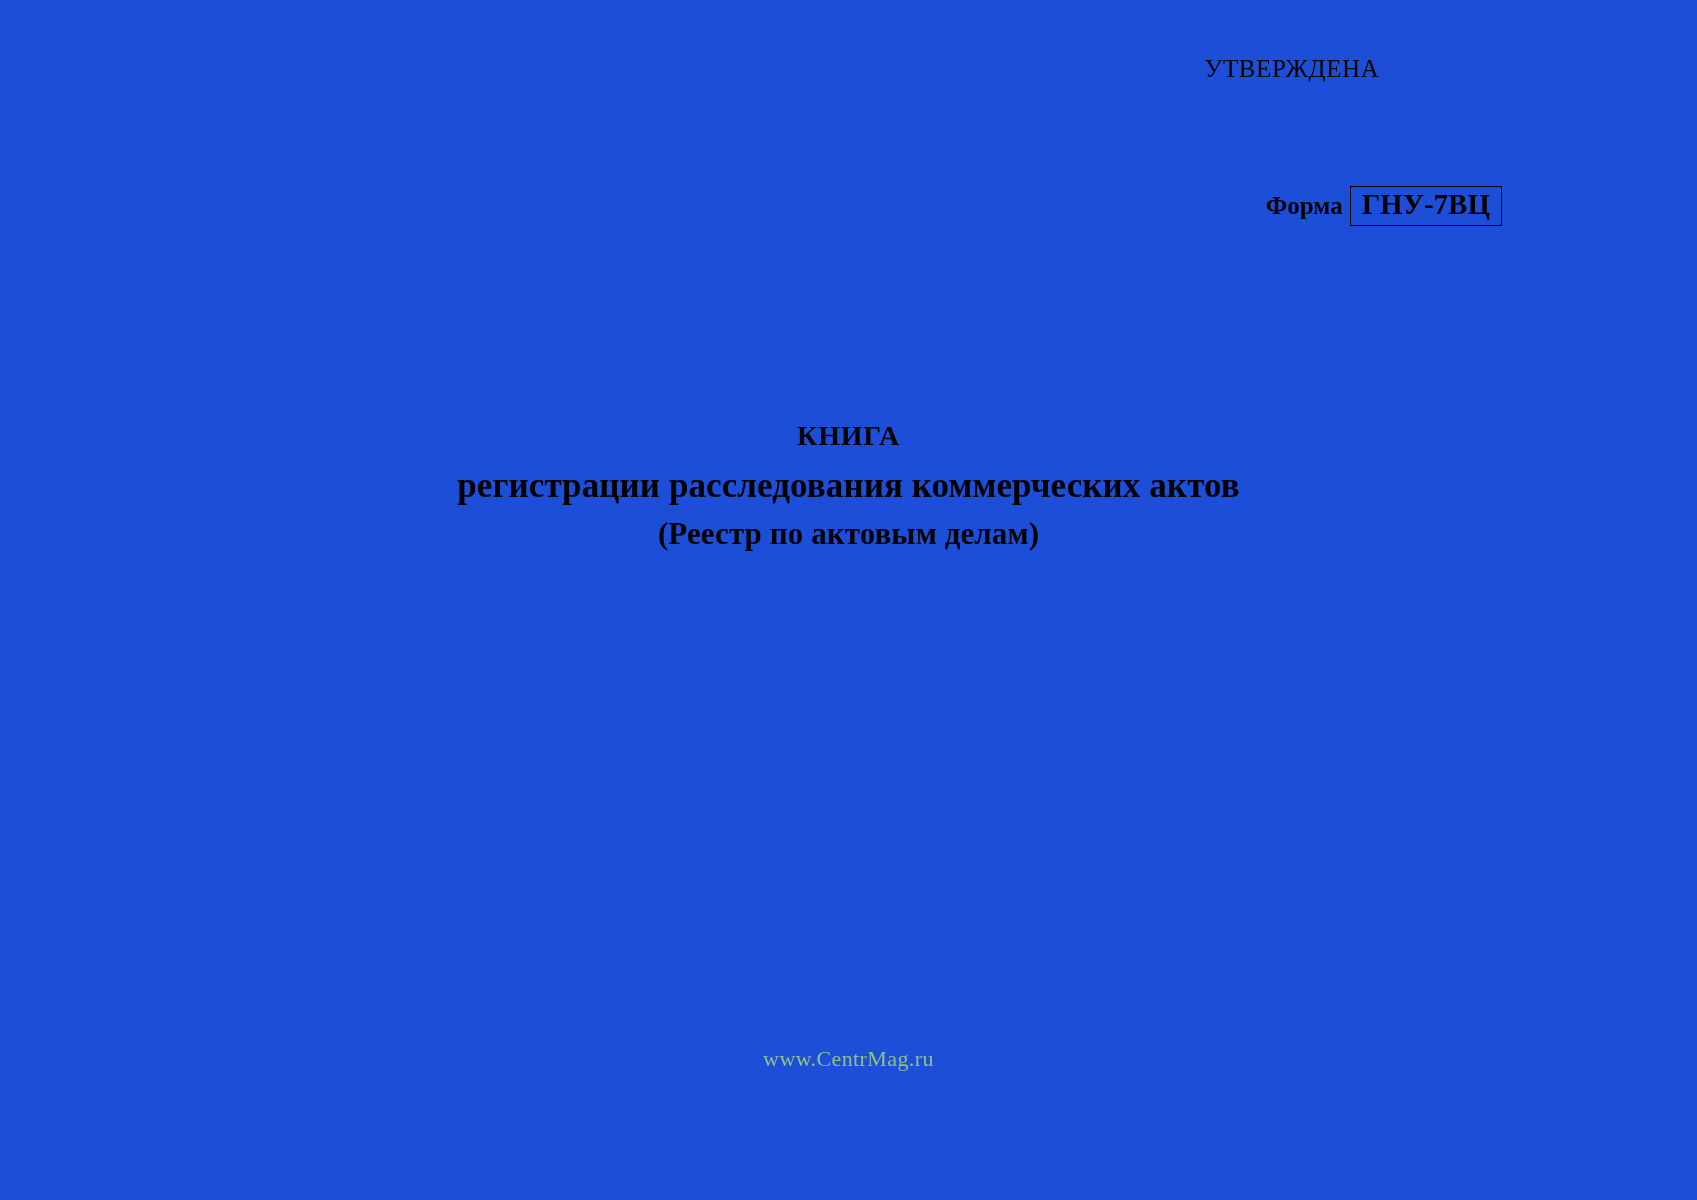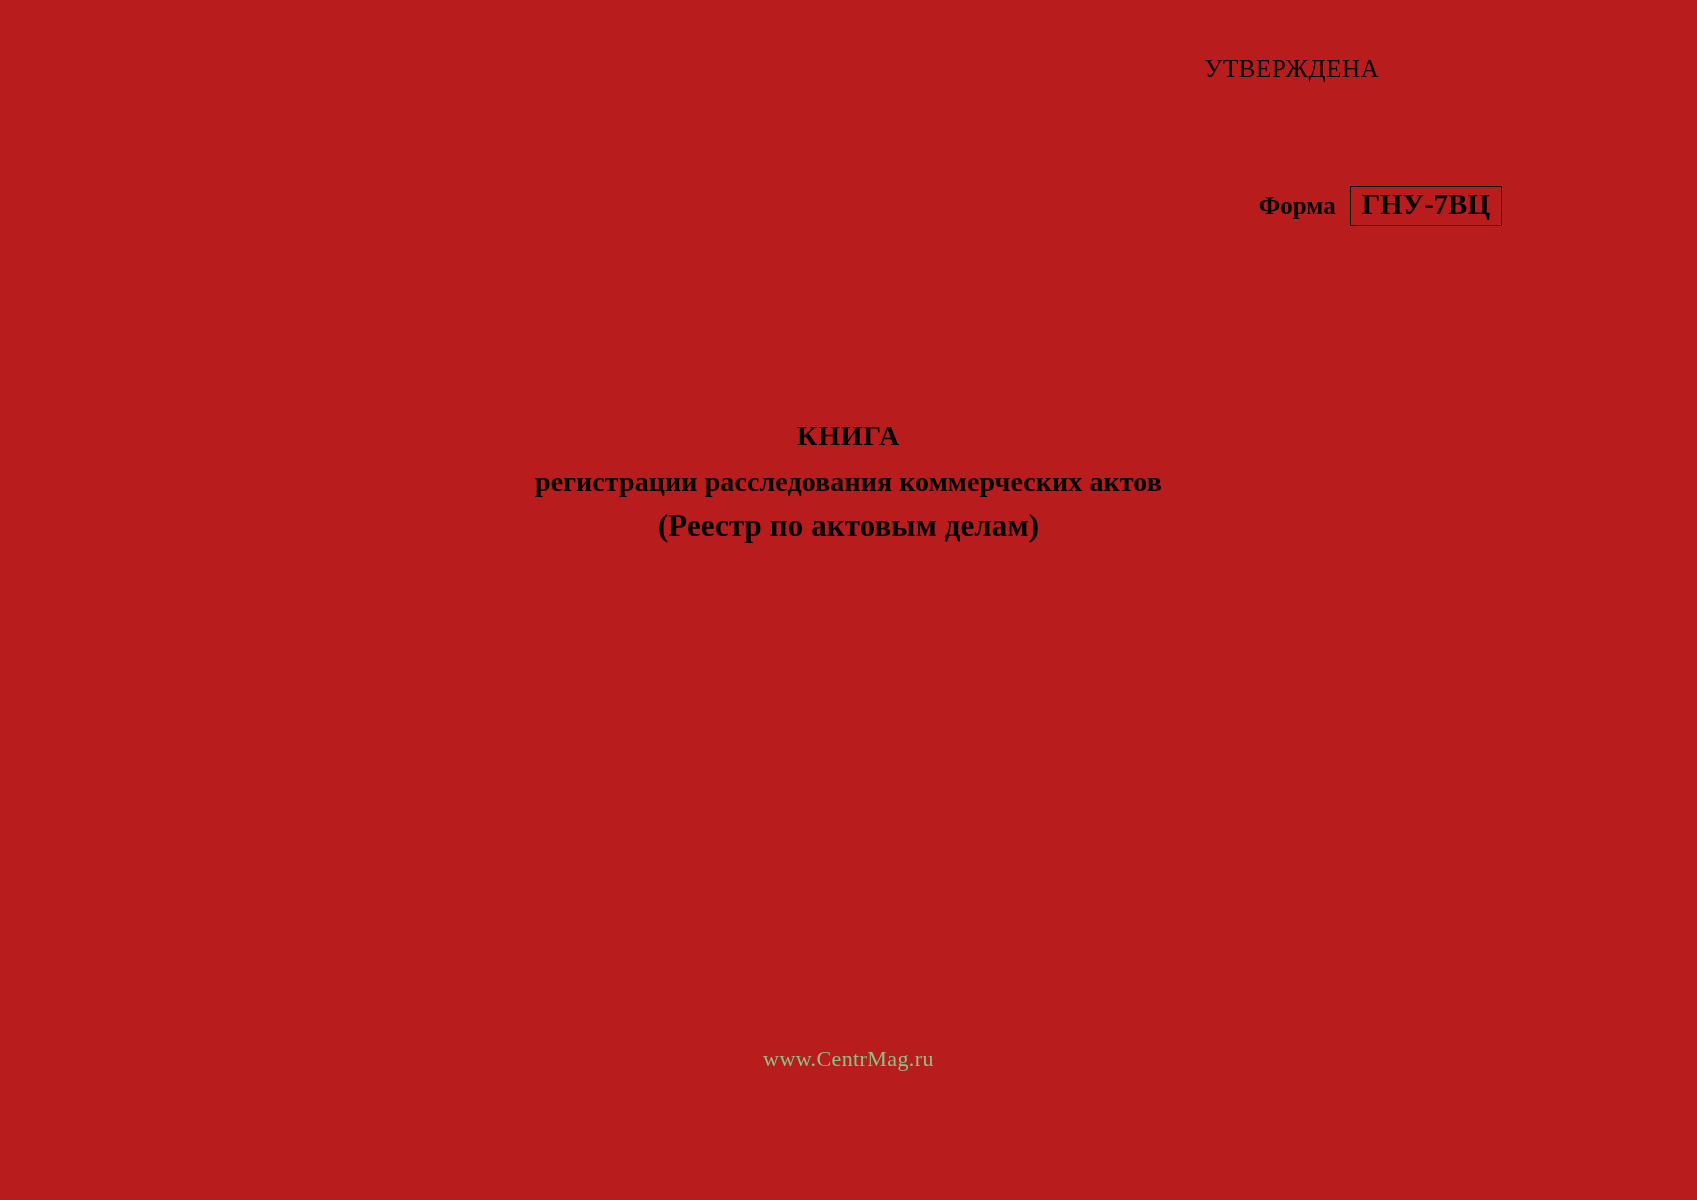--- a/index.html
+++ b/index.html
@@ -12,21 +12,21 @@
     height: 1200px;
     position: relative;
     font-family: "Liberation Serif", serif;
     color: #000000;
     overflow: hidden;
   }
 
   .page {
     position: absolute;
     inset: 0;
-    background: #b91c1c;
+    background: #1d4ed8;
   }
 
   
   .approval-block {
     position: absolute;
     top: 52px;
     right: 195px;
     width: 420px;
     text-align: center;
     line-height: 1.34;
@@ -41,21 +41,21 @@
   }
 
   
   .form-row {
     position: absolute;
     top: 186px;
     right: 195px;
     display: flex;
     align-items: center;
     justify-content: flex-end;
-    gap: 14px;
+    gap: 7px;
     margin-left: 24px;
   }
   .form-label {
     font-size: 25px;
     font-weight: 700;
   }
   .form-code-box {
     border: 1.6px solid #000000;
     padding: 2px 11px 4px 11px;
     font-size: 29px;
@@ -71,21 +71,21 @@
     right: 0;
     text-align: center;
   }
   .title-main {
     font-size: 28px;
     font-weight: 700;
     letter-spacing: 0.8px;
     margin-bottom: 14px;
   }
   .title-sub {
-    font-size: 28px;
+    font-size: 35px;
     font-weight: 700;
     letter-spacing: 0.1px;
     margin-bottom: 10px;
   }
   .title-paren {
     font-size: 31px;
     font-weight: 700;
     letter-spacing: 0.1px;
   }
 

